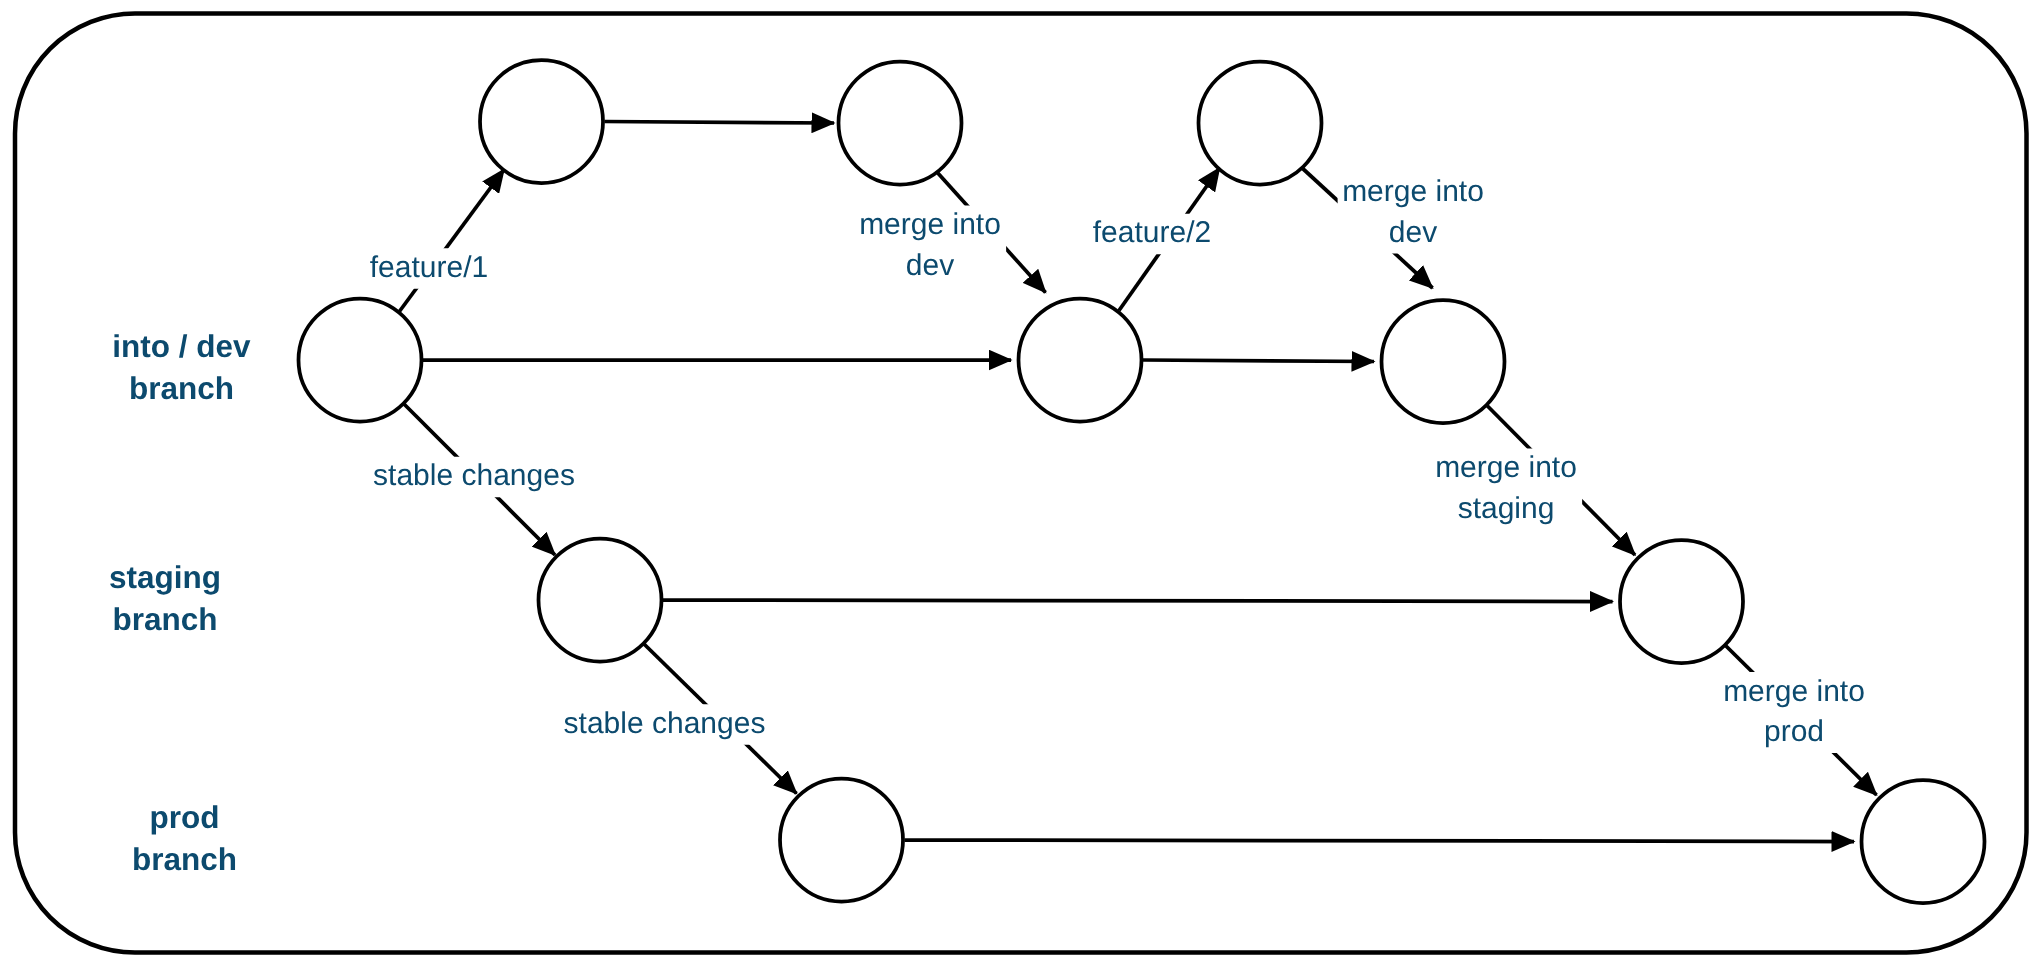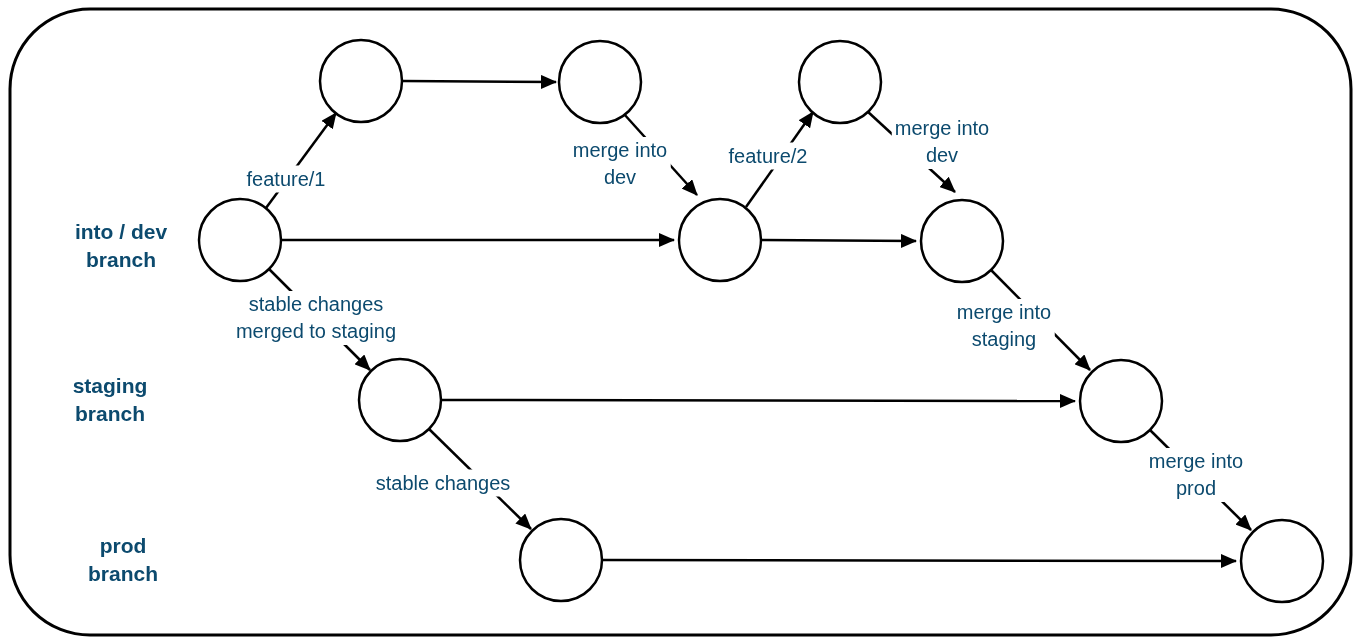--- a/index.html
+++ b/index.html
@@ -99,21 +99,20 @@
     <div>feature/2</div>
   </div>
 
   <div class="lbl" style="left:942px; top:142px;">
     <div>merge into</div>
     <div>dev</div>
   </div>
 
   <div class="lbl" style="left:316px; top:318px;">
     <div>stable changes</div>
-    <div>merged to staging</div>
   </div>
 
   <div class="lbl" style="left:1004px; top:326px;">
     <div>merge into</div>
     <div>staging</div>
   </div>
 
   <div class="lbl" style="left:443px; top:483px;">
     <div>stable changes</div>
   </div>

